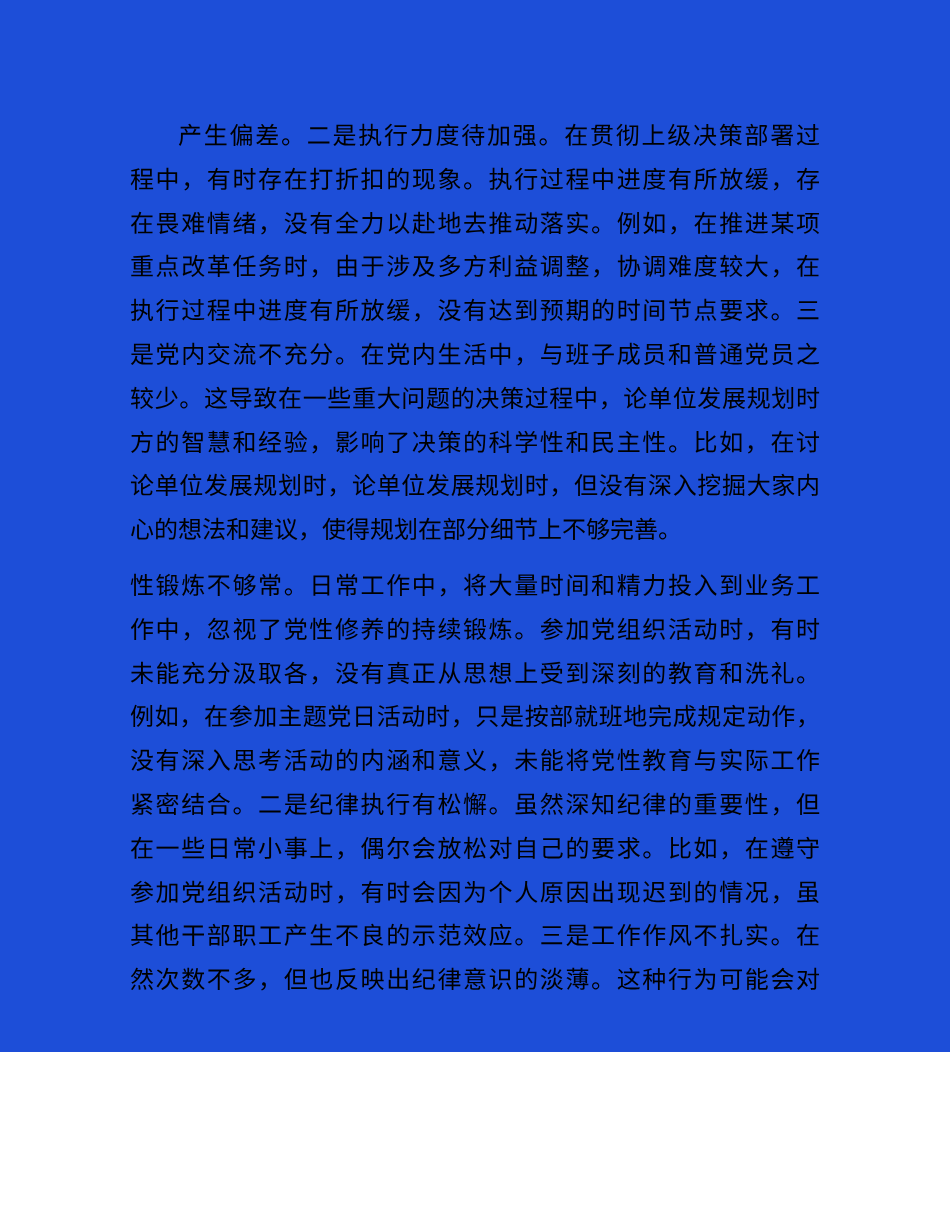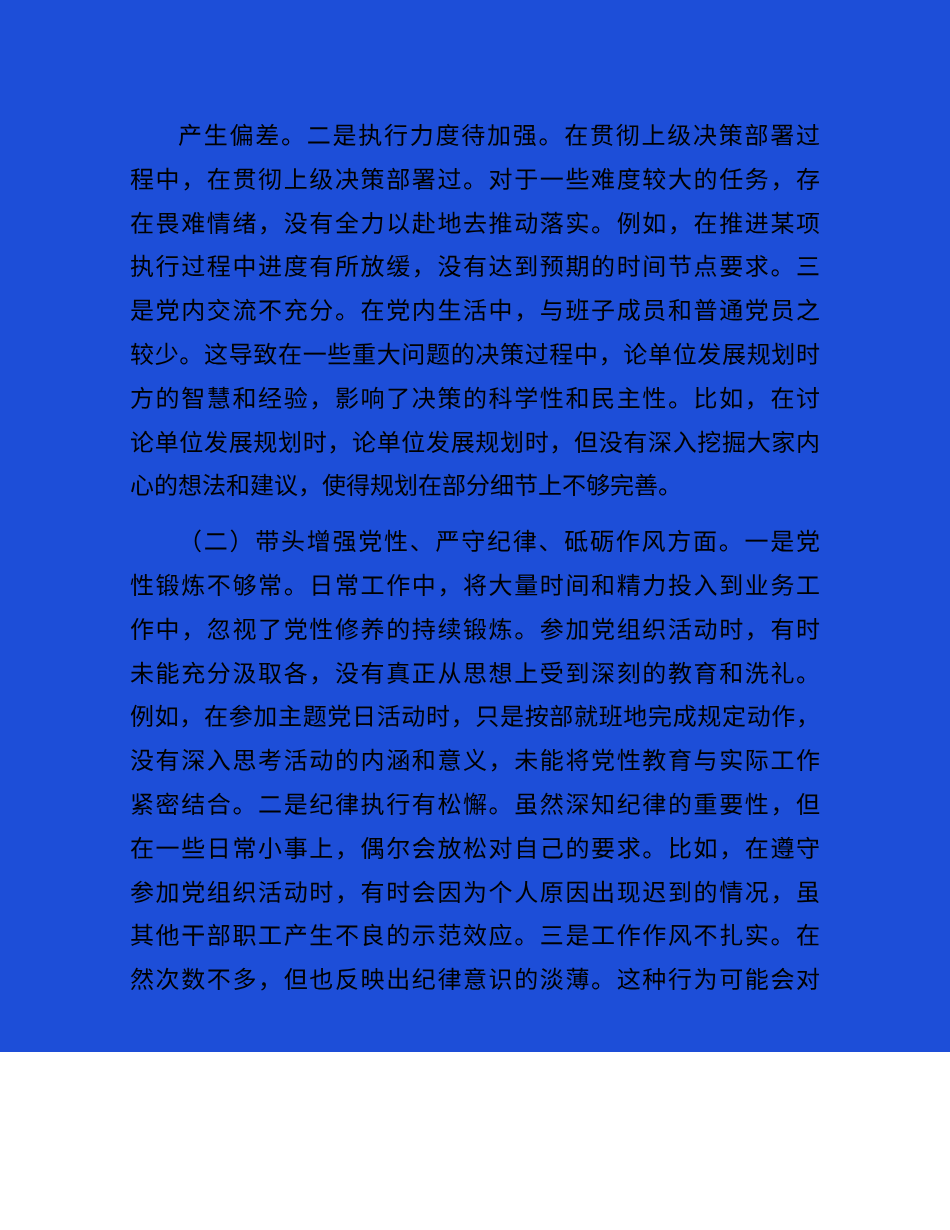--- a/index.html
+++ b/index.html
@@ -42,31 +42,31 @@
     text-align-last: left;
   }
 </style>
 </head>
 <body>
 
 <div class="page">
   <div class="text-block" id="doc-body">
       <div class="paragraph">
         <div class="line indent">产生偏差。二是执行力度待加强。在贯彻上级决策部署过</div>
-        <div class="line">程中，在贯彻上级决策部署过。对于一些难度较大的任务，存</div>
+        <div class="line">程中，有时存在打折扣的现象。执行过程中进度有所放缓，存</div>
         <div class="line">在畏难情绪，没有全力以赴地去推动落实。例如，在推进某项</div>
+        <div class="line">重点改革任务时，由于涉及多方利益调整，协调难度较大，在</div>
         <div class="line">执行过程中进度有所放缓，没有达到预期的时间节点要求。三</div>
         <div class="line">是党内交流不充分。在党内生活中，与班子成员和普通党员之</div>
         <div class="line">较少。这导致在一些重大问题的决策过程中，论单位发展规划时</div>
         <div class="line">方的智慧和经验，影响了决策的科学性和民主性。比如，在讨</div>
         <div class="line">论单位发展规划时，论单位发展规划时，但没有深入挖掘大家内</div>
         <div class="line no-justify">心的想法和建议，使得规划在部分细节上不够完善。</div>
       </div>
       <div class="paragraph">
-        <div class="line indent">（二）带头增强党性、严守纪律、砥砺作风方面。一是党</div>
         <div class="line">性锻炼不够常。日常工作中，将大量时间和精力投入到业务工</div>
         <div class="line">作中，忽视了党性修养的持续锻炼。参加党组织活动时，有时</div>
         <div class="line">未能充分汲取各，没有真正从思想上受到深刻的教育和洗礼。</div>
         <div class="line">例如，在参加主题党日活动时，只是按部就班地完成规定动作，</div>
         <div class="line">没有深入思考活动的内涵和意义，未能将党性教育与实际工作</div>
         <div class="line">紧密结合。二是纪律执行有松懈。虽然深知纪律的重要性，但</div>
         <div class="line">在一些日常小事上，偶尔会放松对自己的要求。比如，在遵守</div>
         <div class="line">参加党组织活动时，有时会因为个人原因出现迟到的情况，虽</div>
         <div class="line">其他干部职工产生不良的示范效应。三是工作作风不扎实。在</div>
         <div class="line">然次数不多，但也反映出纪律意识的淡薄。这种行为可能会对</div>

